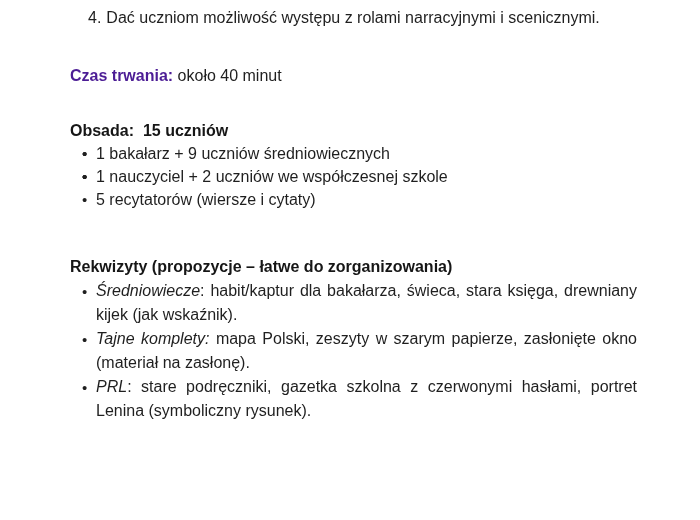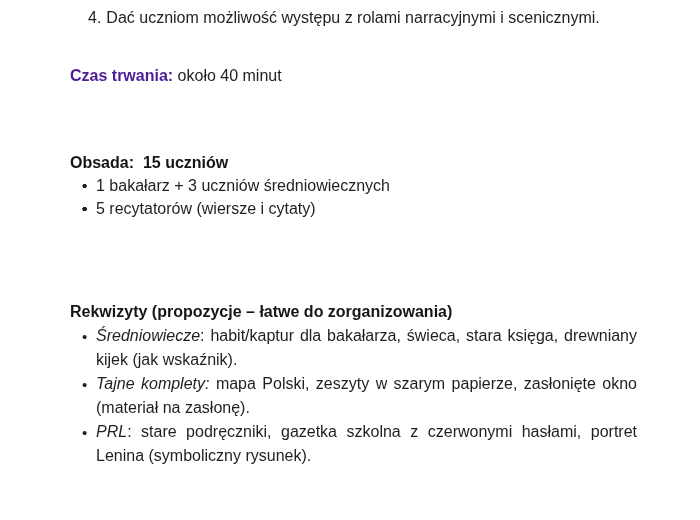--- a/index.html
+++ b/index.html
@@ -17,40 +17,40 @@
     padding: 0 63px 0 70px;
   }
   .numbered-line {
     margin: 6px 0 0 18px;
     white-space: nowrap;
   }
   .num { display: inline-block; margin-right: 5px; }
   .kv { margin-top: 35px; }
   .kv strong { font-weight: 700; color: #4c1d95; }
   .heading {
-    margin-top: 64px;
+    margin-top: 32px;
     font-weight: 700;
     font-size: 16px;
     color: #161616;
     white-space: pre-wrap; 
   }
   ul { list-style: none; }
   .cast-list { margin-top: 0; }
   .cast-list li {
     position: relative;
     padding-left: 26px;
     line-height: 23px;
   }
   .bullet {
     position: absolute;
     left: 12px;
     top: 0;
     font-size: 15px;
   }
-  .props-heading { margin-top: 80px; }
+  .props-heading { margin-top: 44px; }
   .props-list { margin-top: 1px; }
   .props-list li {
     position: relative;
     padding-left: 26px;
     line-height: 24px;
     text-align: justify;
   }
   .props-list .bullet { top: 1px; }
   .props-list i { font-style: italic; }
 </style>
@@ -69,30 +69,31 @@
   </p>
 
   <h3 class="heading">Obsada:  15 uczniów</h3>
 
   <ul class="cast-list">
     <li>
       <span class="bullet">•</span>
     </li>
     <li>
       <span class="bullet">•</span>
-      <span>1 bakałarz + 3 uczniów średniowiecznych</span>
+      <span>1 bakałarz + 9 uczniów średniowiecznych</span>
     </li>
     <li>
       <span class="bullet">•</span>
     </li>
     <li>
       <span class="bullet">•</span>
     </li>
     <li>
       <span class="bullet">•</span>
+      <span>1 nauczyciel + 2 uczniów we współczesnej szkole</span>
     </li>
     <li>
       <span class="bullet">•</span>
       <span>5 recytatorów (wiersze i cytaty)</span>
     </li>
   </ul>
 
   <h3 class="heading props-heading">Rekwizyty (propozycje – łatwe do zorganizowania)</h3>
 
   <ul class="props-list">

